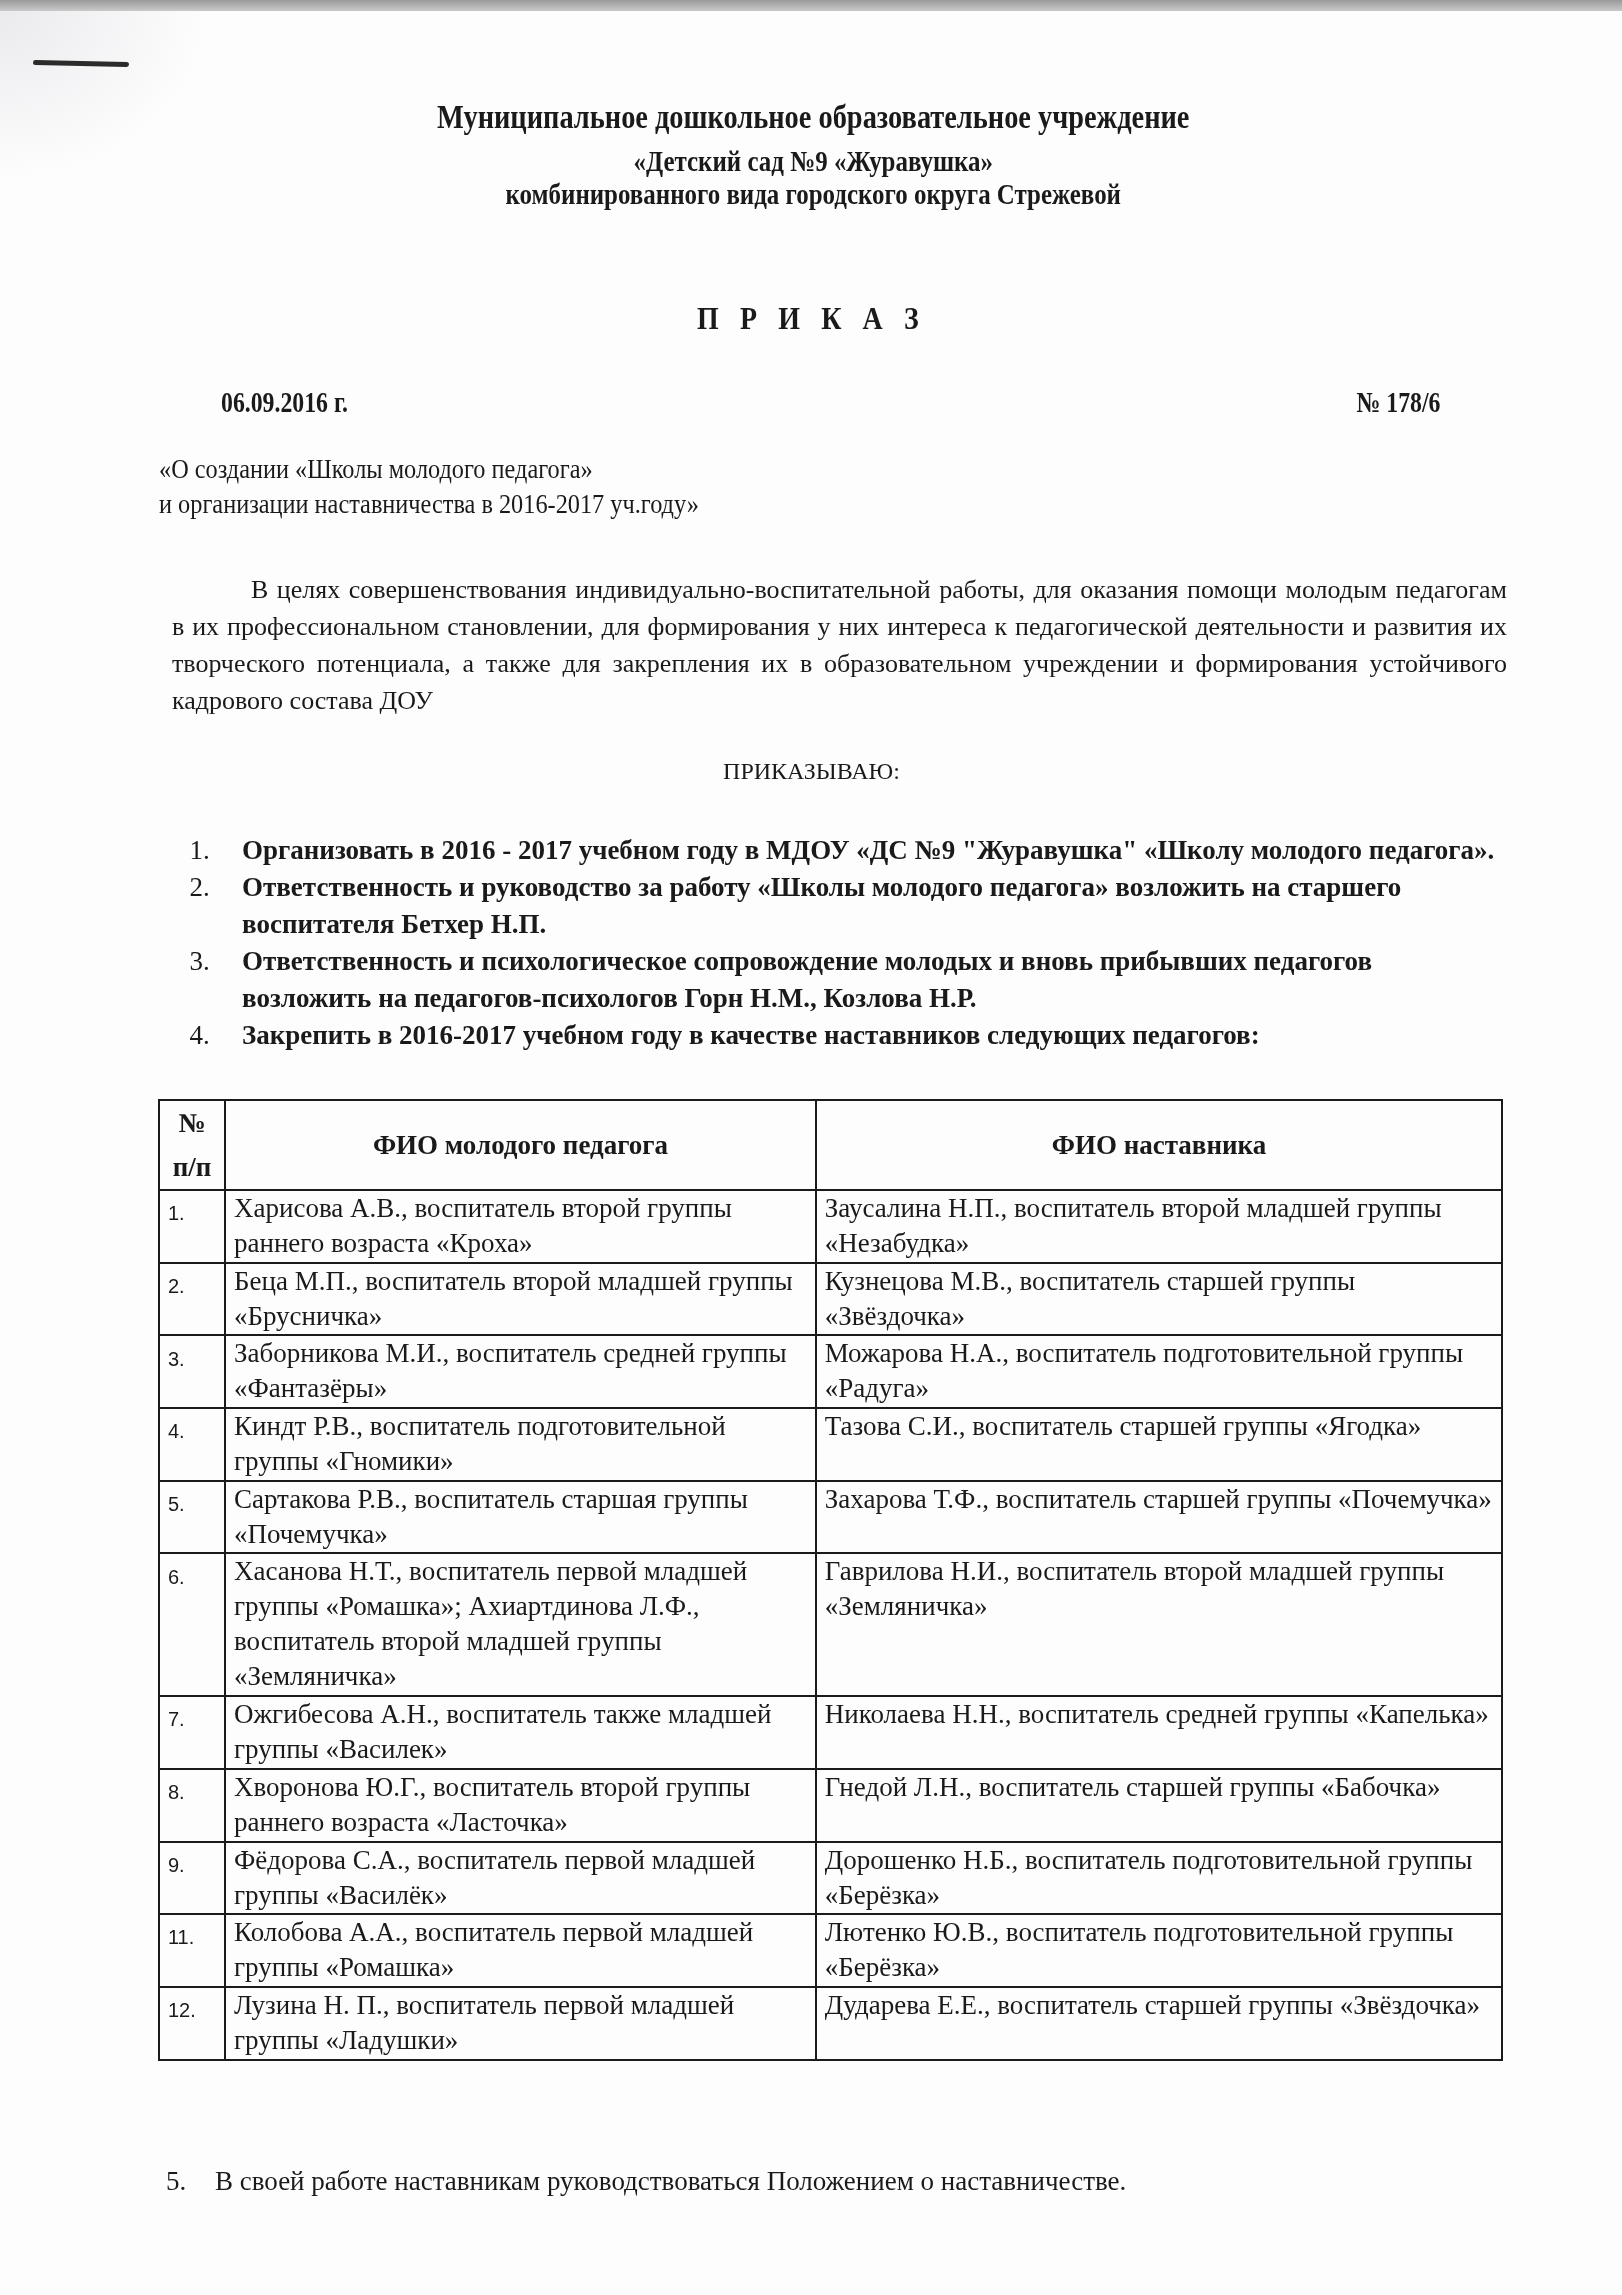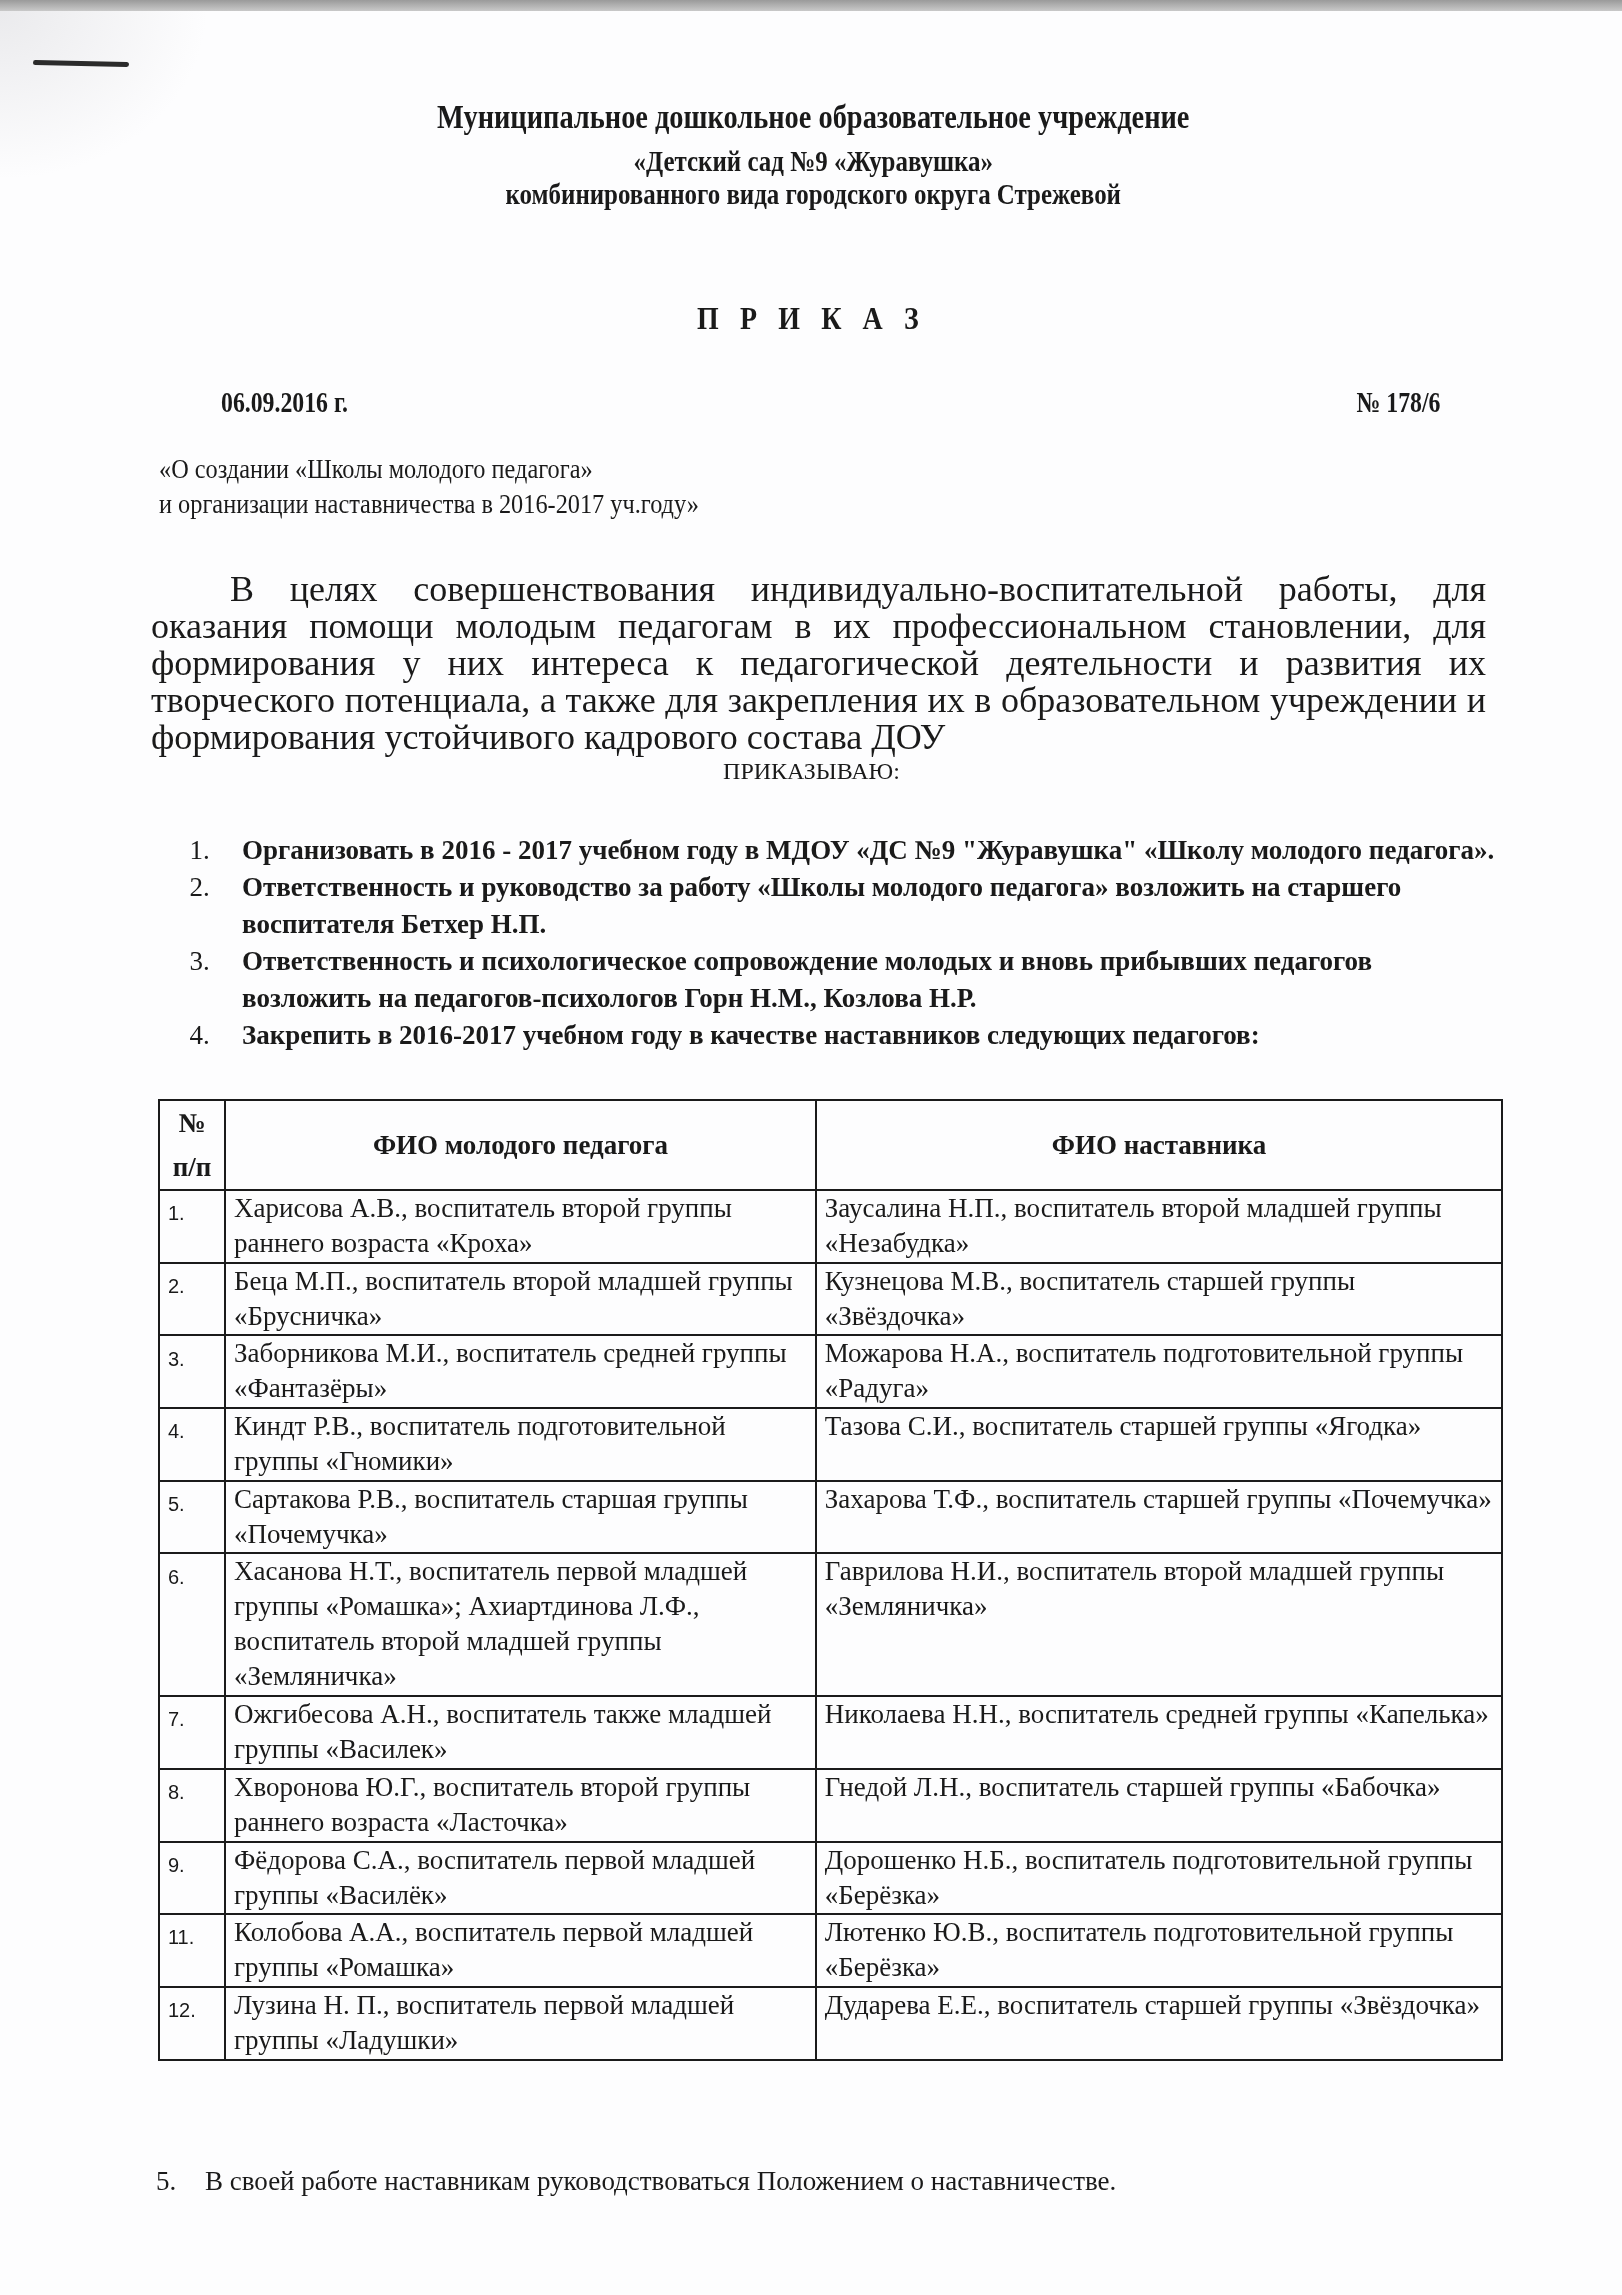--- a/index.html
+++ b/index.html
@@ -93,23 +93,23 @@
       position: absolute;
       left: 159px; top: 452px;
       font-size: 27px;
       line-height: 35px;
       transform: scaleX(0.9);
       transform-origin: 0 0;
       white-space: nowrap;
     }
     .preamble {
       position: absolute;
-      left: 151px; top: 571px;
+      left: 172px; top: 571px;
       width: 1335px;
-      font-size: 36px;
+      font-size: 26px;
       line-height: 37px;
       text-align: justify;
       text-indent: 79px;
     }
     .orders-heading {
       top: 758px;
       font-size: 24px;
     }
     .items {
       position: absolute;
@@ -160,21 +160,21 @@
       font-family: "Liberation Sans", "DejaVu Sans", sans-serif;
       font-size: 20px;
       padding-top: 5.2px;
       padding-left: 7.9px;
     }
     .col-num { width: 51px; }
     .col-young { width: 581px; margin-left: 35px; }
     .col-mentor { width: auto; }
     .final-item {
       position: absolute;
-      left: 156px; top: 2163px;
+      left: 166px; top: 2163px;
       font-size: 27px;
       line-height: 37px;
       white-space: nowrap;
     }
     .final-item .num {
       display: inline-block;
       width: 49px;
     }
   </style>
 </head>

